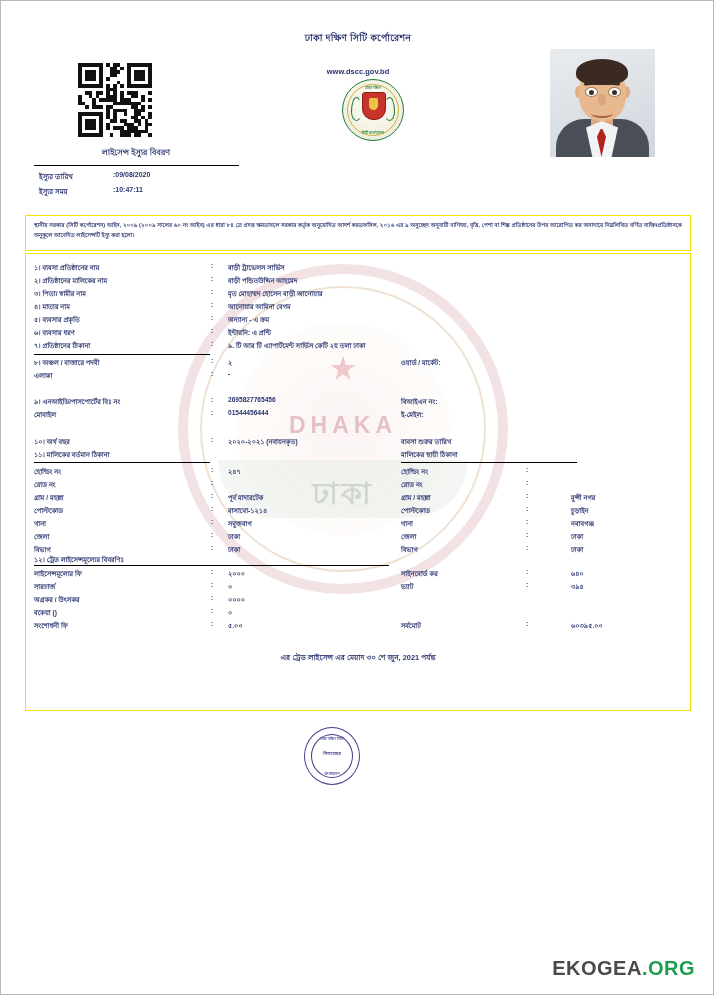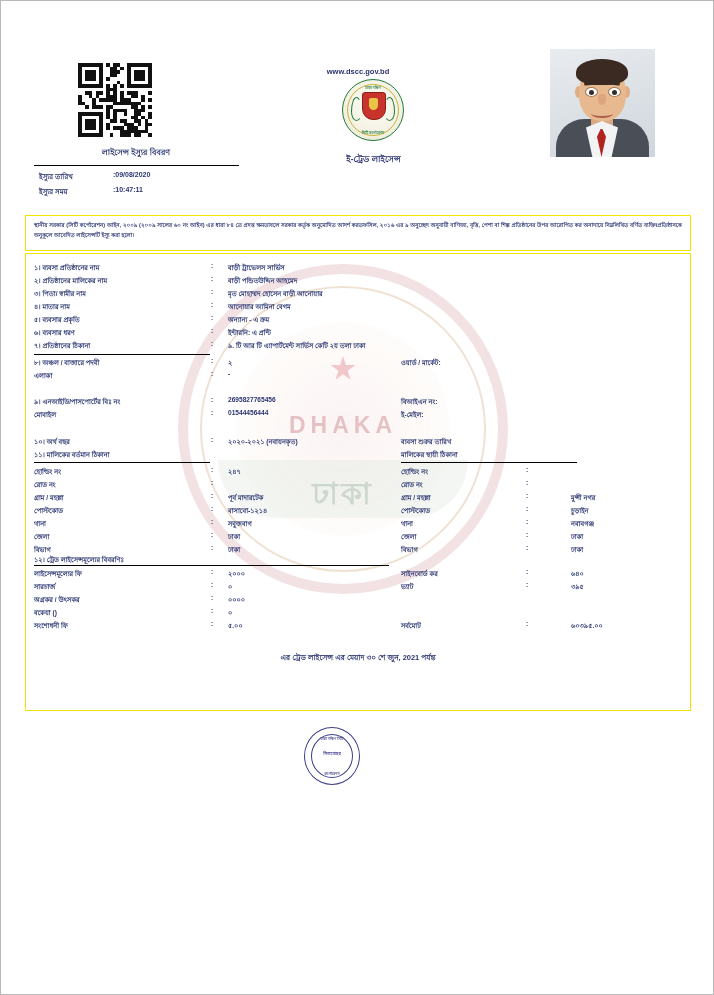--- a/index.html
+++ b/index.html
@@ -389,20 +389,21 @@
     color: #4a4a4a;
     letter-spacing: .5px;
   }
   .brand .org { color: #1f9d4e; }
 </style>
 </head>
 <body>
 
 <div class="page">
 
+  <div class="hdr-org">ঢাকা দক্ষিণ সিটি কর্পোরেশন</div>
   <div class="hdr-web">www.dscc.gov.bd</div>
 
   <div class="qr">
     <div class="qr-grid" id="qrGrid">
         <i class="b"></i>
         <i class="b"></i>
         <i class="b"></i>
         <i class="b"></i>
         <i class="b"></i>
         <i class="b"></i>
@@ -878,21 +879,20 @@
     <div class="issue-row">
       <span class="lbl">ইস্যুর তারিখ</span>
       <span class="val">:09/08/2020</span>
     </div>
     <div class="issue-row">
       <span class="lbl">ইস্যুর সময়</span>
       <span class="val">:10:47:11</span>
     </div>
   </div>
 
-  <div class="hdr-etrade">ই-ট্রেড লাইসেন্স</div>
 
   <div class="notice">
     <p>স্থানীয় সরকার (সিটি কর্পোরেশন) আইন, ২০০৯ (২০০৯ সালের ৬০ নং আইন) এর ধারা ৮৪ তে প্রদত্ত ক্ষমতাবলে সরকার কর্তৃক অনুমোদিত আদর্শ করতফসিল, ২০১৬ এর ৯ অনুচ্ছেদ অনুযায়ী বাণিজ্য, বৃত্তি, পেশা বা শিল্প প্রতিষ্ঠানের উপর আরোপিত কর অনাদায়ে নিম্নলিখিত বর্ণিত ব্যক্তি/প্রতিষ্ঠানকে অনুকূলে আবেদিত লাইসেন্সটি ইস্যু করা হলো।</p>
   </div>
 
   <div class="body-box">
 
     <div class="watermark">
       <div class="wm-ring"></div>
       <div class="wm-ring2"></div>
@@ -1045,14 +1045,17 @@
 
 
   <div class="stamp">
     <div class="so"></div>
     <div class="si"></div>
     <div class="sa top">ঢাকা দক্ষিণ সিটি</div>
     <div class="st">সিলমোহর</div>
     <div class="sa bot">কর্পোরেশন</div>
   </div>
 
+  <div class="brand">
+    <span>EKOGEA</span><span class="org">.ORG</span>
+  </div>
 
 </div>
 
 </body></html>

